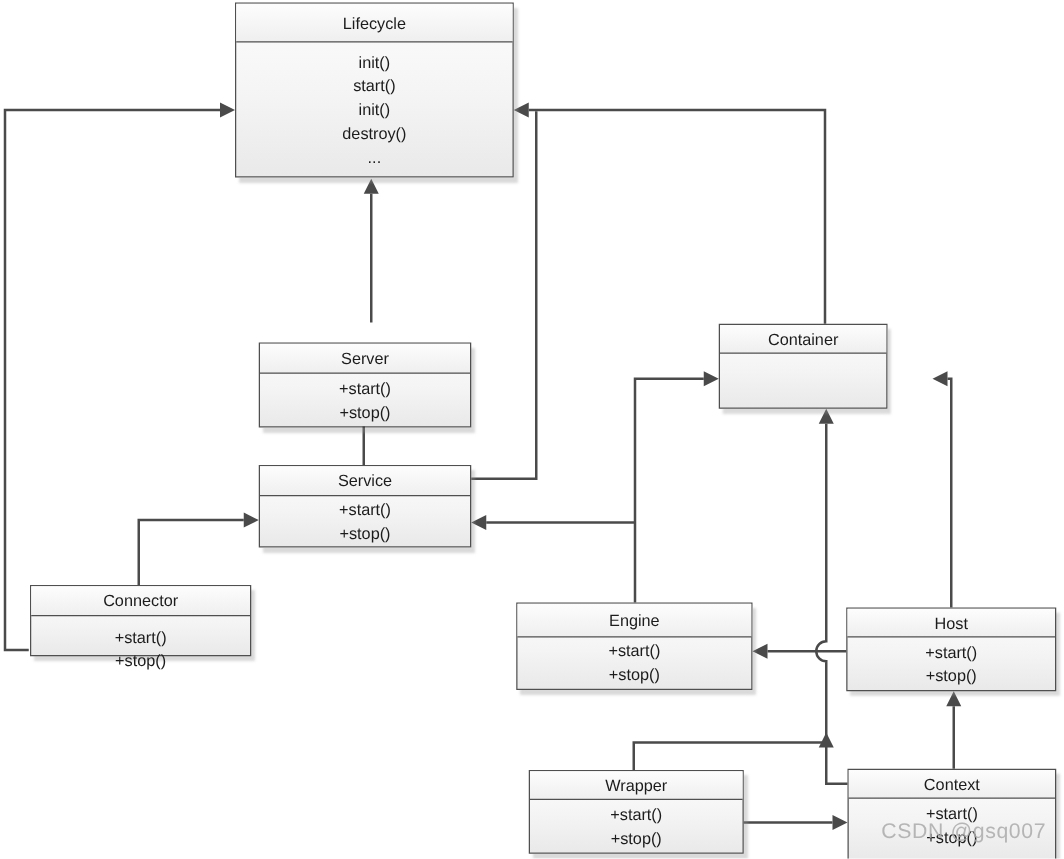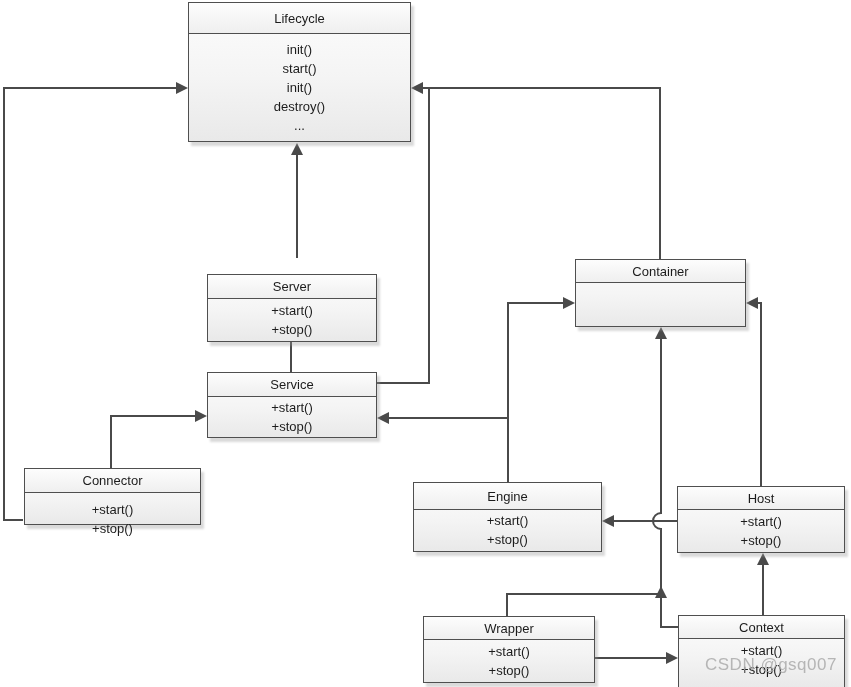--- a/index.html
+++ b/index.html
@@ -107,21 +107,21 @@
   </div>
 
   <div class="uml-class" style="left:207px; top:258px; width:170px; height:68px;margin-top:16px;">
     <div class="uml-title" style="height:24px;">Server</div>
     <div class="uml-body" style="height:41px;">
       <div class="uml-method">+start()</div>
       <div class="uml-method">+stop()</div>
     </div>
   </div>
 
-  <div class="uml-class" style="left:575px; top:259px; width:171px; height:68px;">
+  <div class="uml-class" style="left:575px; top:259px; width:135px; height:68px;">
     <div class="uml-title" style="height:23px;">Container</div>
     <div class="uml-body" style="height:42px;"></div>
   </div>
 
   <div class="uml-class" style="left:207px; top:372px; width:170px; height:66px;">
     <div class="uml-title" style="height:24px;">Service</div>
     <div class="uml-body" style="height:39px;">
       <div class="uml-method">+start()</div>
       <div class="uml-method">+stop()</div>
     </div>

